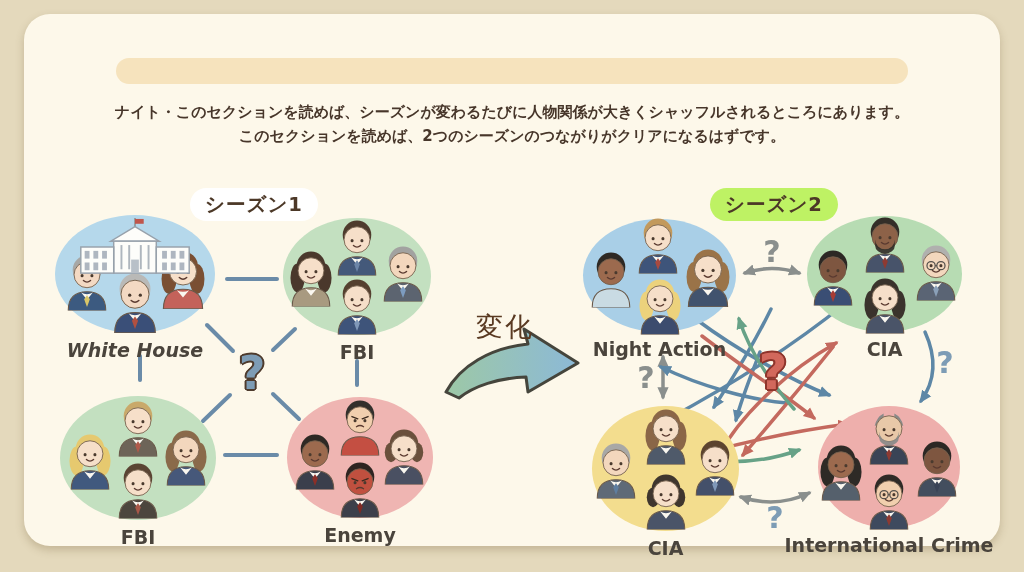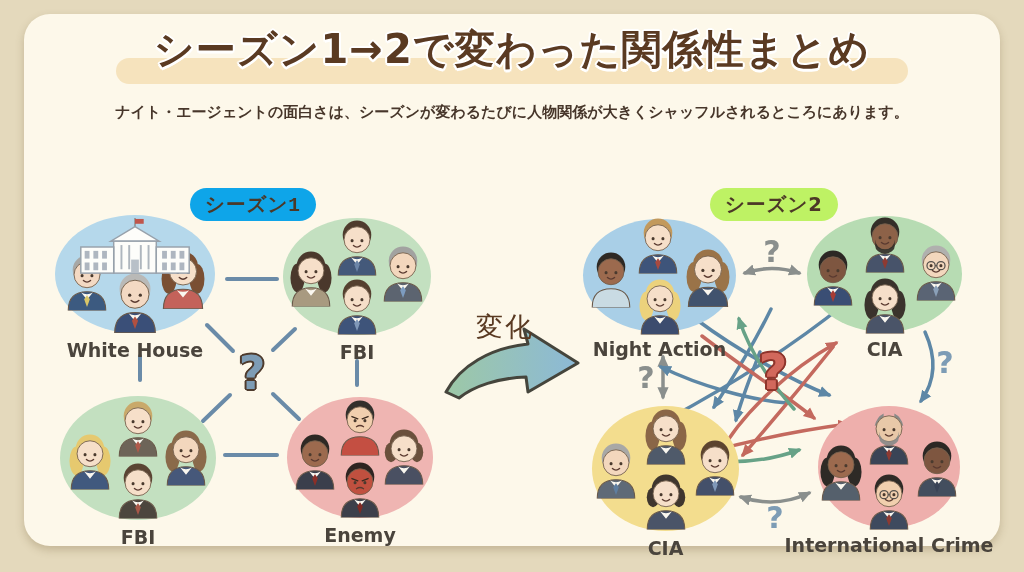--- a/index.html
+++ b/index.html
@@ -33,27 +33,27 @@
   .change-label{position:absolute;left:459px;top:309px;width:92px;text-align:center;
         font-size:27px;font-weight:400;z-index:6;letter-spacing:2px;}
 </style>
 </head>
 <body>
 
 <div id="stage" style="background: rgb(228, 217, 188);">
   <div class="card" style="background: rgb(253, 248, 234);"></div>
 
   <div class="title-bar" style="background: rgb(246, 227, 189);"></div>
-  <div class="page-title" style="color: rgb(90, 58, 34);">シーズン1→2で変わった関係性まとめ</div>
 
   <div class="intro" style="color: rgb(71, 54, 42);">
-    <div>ナイト・エージェントの面白さは、シーズンが変わるたびに人物関係が大きくシャッフルされるところにあります。</div>
-  </div>
-
-  <div class="pill" style="left: 190px; top: 188px; background: #0ea5e9; color: rgb(76, 56, 39); font-family: Liberation Mono, monospace;">シーズン1</div>
+    <div>ナイト・このセクションを読めば、シーズンが変わるたびに人物関係が大きくシャッフルされるところにあります。</div>
+    <div>このセクションを読めば、2つのシーズンのつながりがクリアになるはずです。</div>
+  </div>
+
+  <div class="pill" style="left: 190px; top: 188px; background: #ffffff; color: rgb(76, 56, 39);">シーズン1</div>
   <div class="pill" style="left: 710px; top: 188px; background: #bef264; color: rgb(76, 56, 39);">シーズン2</div>
 
   <svg class="overlay" viewBox="0 0 1024 572">
     <defs>
       <linearGradient id="gradArrow" x1="0" y1="0" x2="1" y2="0">
         <stop offset="0" stop-color="#9dc8a6"></stop>
         <stop offset="1" stop-color="#8cb9d7"></stop>
       </linearGradient>
       <marker id="mB" viewBox="0 0 10 10" refX="7" refY="5" markerWidth="4" markerHeight="4" orient="auto-start-reverse">
         <path d="M0,1 L9,5 L0,9 Z" fill="#5d87a6"></path>
@@ -163,21 +163,21 @@
           <ellipse cx="45" cy="34" rx="8" ry="16" fill="#7a4f33"></ellipse>
           <path d="M9,66 C9,50 19,45 30,45 C41,45 51,50 51,66 Z" fill="#c4625a" stroke="#6a594a" stroke-width="1.2"></path>
           <path d="M23.5,46 L30,54 L36.5,46 Q30,49.5 23.5,46 Z" fill="#faf7ef"></path>
           <circle cx="30" cy="20.5" r="16" fill="#7a4f33"></circle>
           <circle cx="30" cy="26" r="14.5" fill="#f6dfc9" stroke="#74604c" stroke-width="1"></circle>
           <circle cx="24.5" cy="27" r="1.7" fill="#4a3a2e"></circle>
           <circle cx="35.5" cy="27" r="1.7" fill="#4a3a2e"></circle>
           <path d="M26,32.5 q4,3.5 8,0" stroke="#5a3a30" stroke-width="1.5" fill="none" stroke-linecap="round"></path>
         </svg>
       </div>
-    <div class="group-label" style="color: rgb(74, 68, 60);">White House</div>
+    <div class="group-label" style="color: rgb(74, 68, 60); font-style: italic;">White House</div>
   </div>
 
   <div class="group" style="left:283px;top:218px;width:148px;height:117px;">
     <div class="ellipse" style="background: rgb(195, 224, 192);"></div>
     <div class="members">
         <svg class="avatar" viewBox="0 0 60 66" style="left:19%;top:50%;width:54px;height:59px">
           <ellipse cx="15" cy="34" rx="8" ry="16" fill="#4a382c"></ellipse>
           <ellipse cx="45" cy="34" rx="8" ry="16" fill="#4a382c"></ellipse>
           <path d="M9,66 C9,50 19,45 30,45 C41,45 51,50 51,66 Z" fill="#a89a80" stroke="#6a594a" stroke-width="1.2"></path>
           <path d="M23.5,46 L30,54 L36.5,46 Q30,49.5 23.5,46 Z" fill="#faf7ef"></path>

